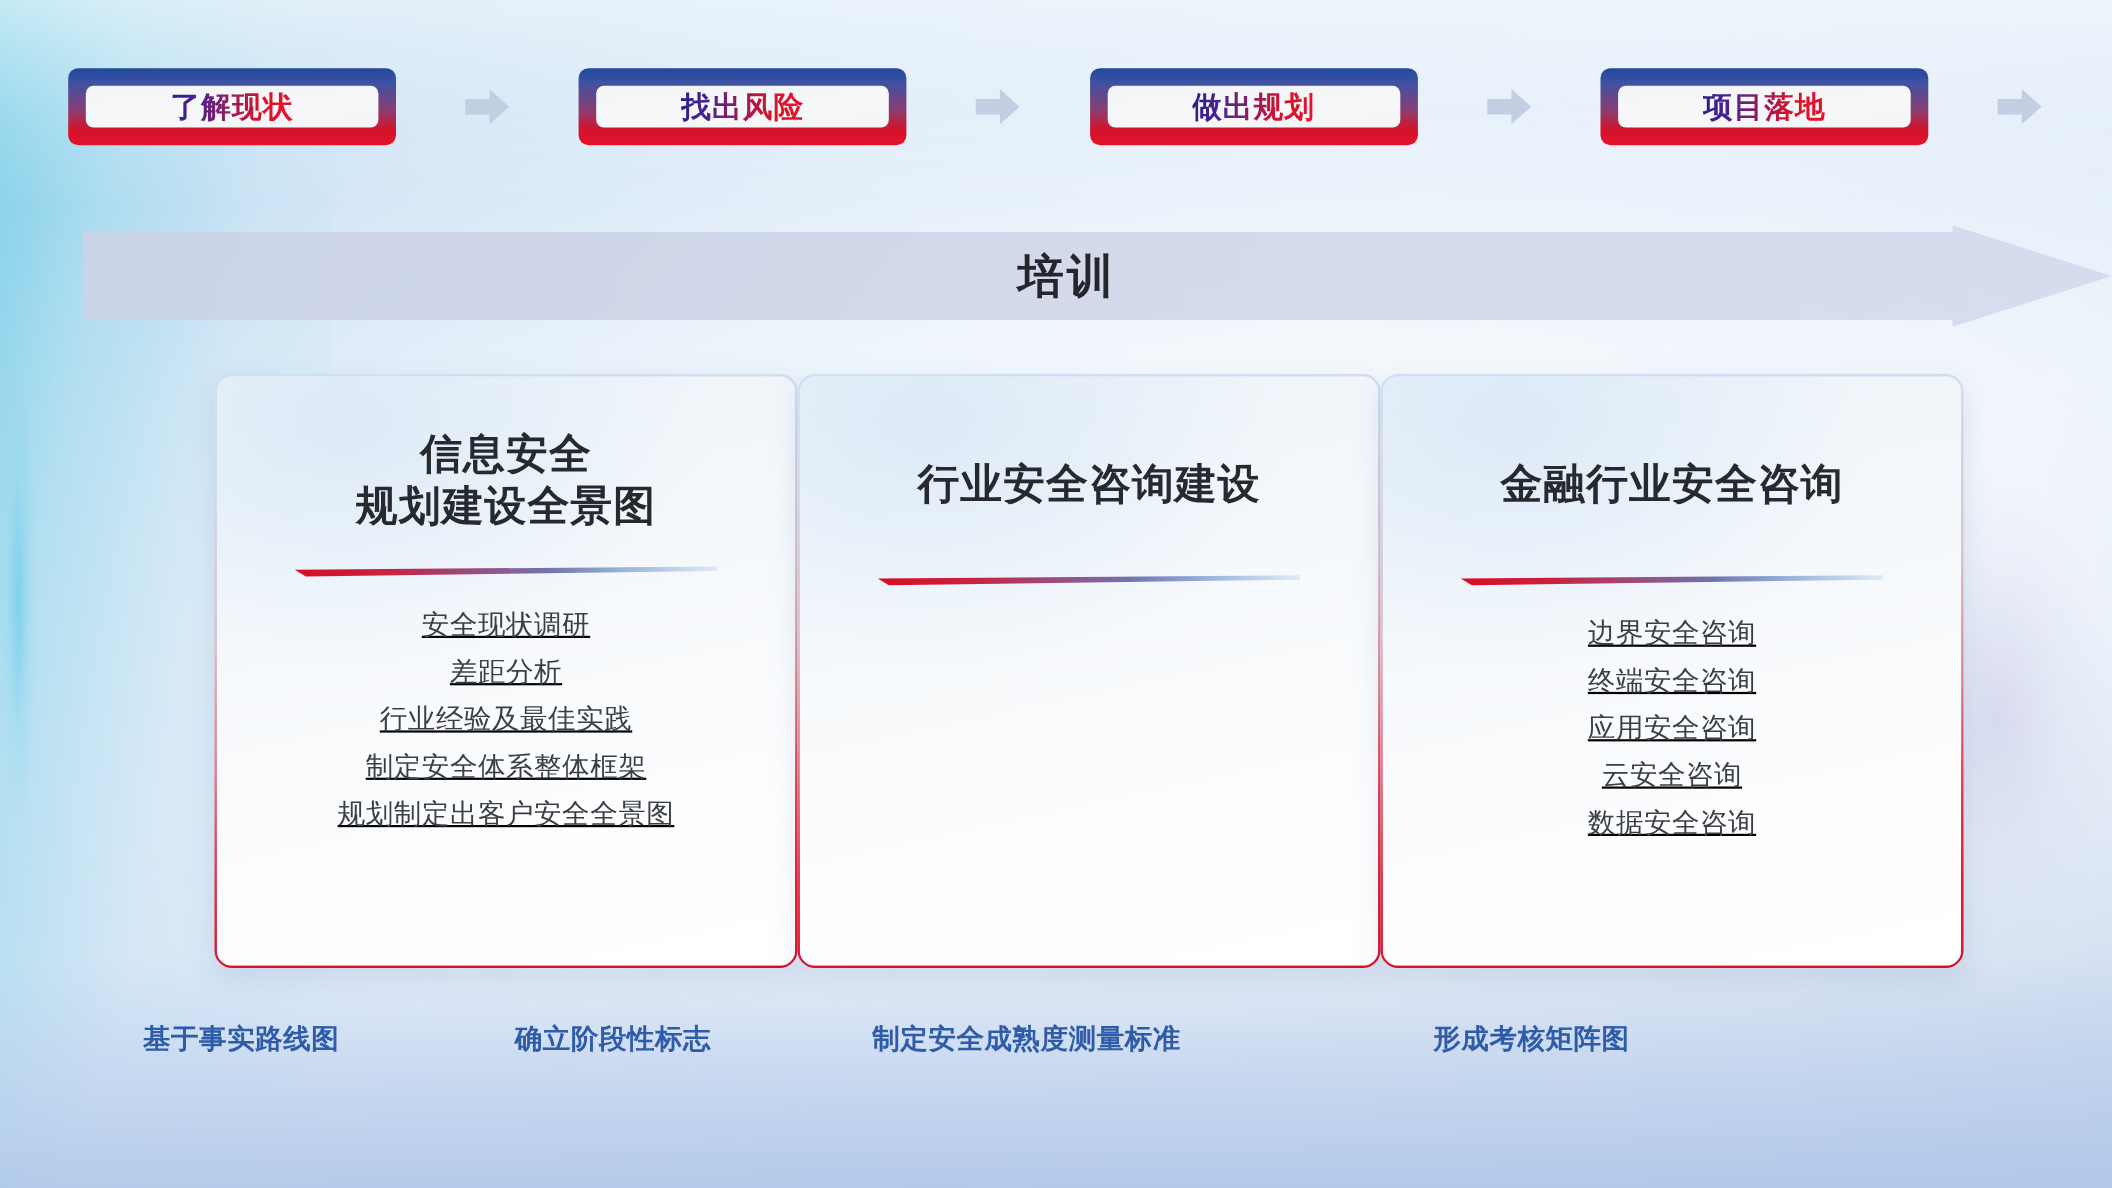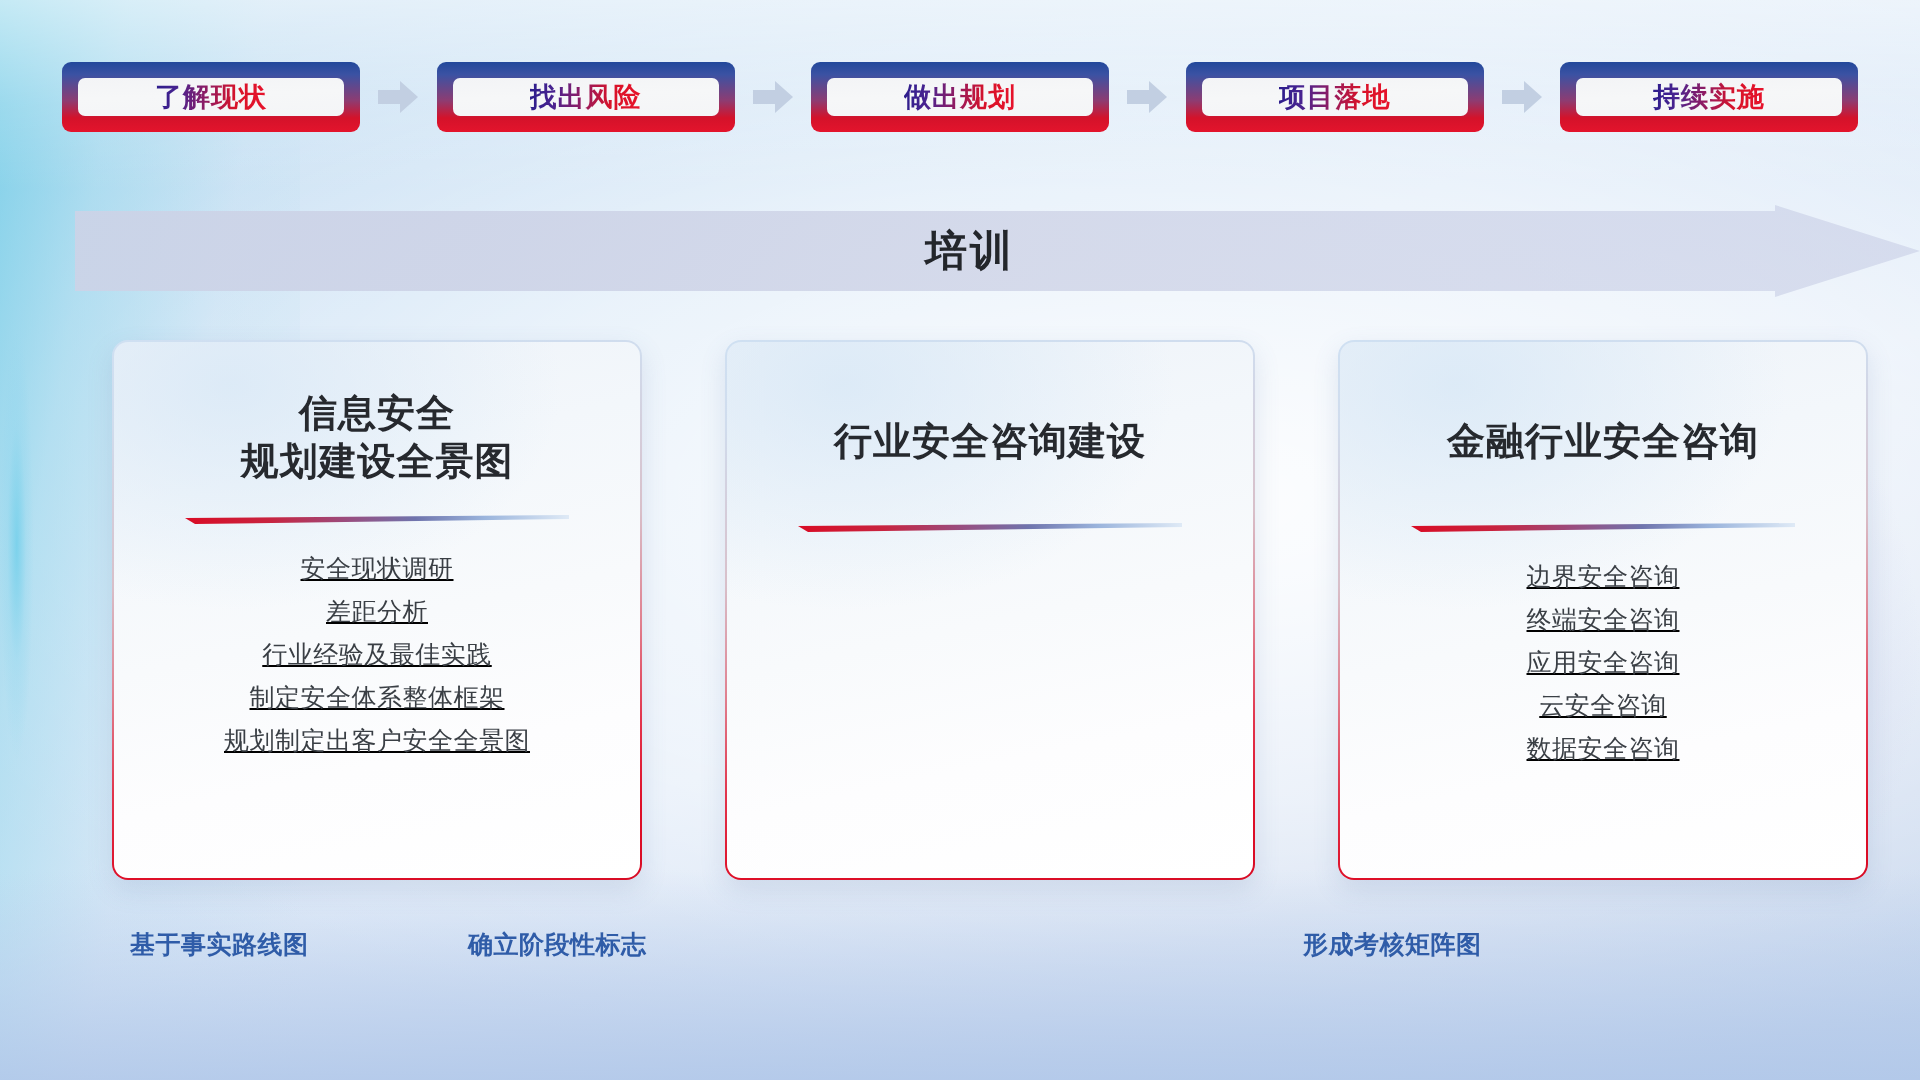--- a/index.html
+++ b/index.html
@@ -73,21 +73,21 @@
   #banner svg{ position:absolute; inset:0; }
   #banner-label{
     position:absolute; left:0; top:0; width:1790px; height:92px;
     display:flex; align-items:center; justify-content:center;
     font-size:42px; font-weight:bold; color:#23262b; letter-spacing:3px;font-family:Liberation Mono, monospace;
   }
 
   
   #cards{
     position:absolute; left:112px; top:340px; width:1756px; height:540px;
-    display:flex; justify-content:space-between;
+    display:flex; justify-content:center;
   }
   .card{
     position:relative; width:530px; height:540px;
     border-radius:16px; padding:2px;
     background:linear-gradient(172deg,
         #cfe0f2 0%, #d0dced 14%, #d8bfc9 40%, #e0808f 58%,
         #e2344c 74%, #de0f28 88%, #d80c25 100%);
     box-shadow:0 10px 26px rgba(90,120,170,.16);
   }
   .card-inner{
@@ -179,25 +179,20 @@
       <span class="step-label">项目落地</span>
     </div>
   </div>
 
   <div class="step-arrow">
     <svg width="44" height="40" viewBox="0 0 44 40" aria-hidden="true">
       <path d="M2 13 H24 V4 L42 20 L24 36 V27 H2 Z" fill="#c2cfe2"></path>
     </svg>
   </div>
 
-  <div class="step-box">
-    <div class="step-inner">
-      <span class="step-label">持续实施</span>
-    </div>
-  </div>
 
 </div>
 
 <div id="banner">
   <svg width="1845" height="92" viewBox="0 0 1845 92" aria-hidden="true">
     <defs>
       <linearGradient id="bgrad" x1="0" y1="0" x2="1" y2="0">
         <stop offset="0" stop-color="#ccd3e7" stop-opacity=".92"></stop>
         <stop offset="0.22" stop-color="#ccd2e6" stop-opacity=".88"></stop>
         <stop offset="0.52" stop-color="#cfd4e7" stop-opacity=".82"></stop>
@@ -290,14 +285,15 @@
         <div class="list-item">数据安全咨询</div>
       </div>
     </div>
   </div>
 
 </div>
 
 <div id="bottom-labels">
   <span class="bot-label" style="left:130px">基于事实路线图</span>
   <span class="bot-label" style="left:468px">确立阶段性标志</span>
+  <span class="bot-label" style="left:793px">制定安全成熟度测量标准</span>
   <span class="bot-label" style="left:1303px">形成考核矩阵图</span>
 </div>
 
 </body></html>

